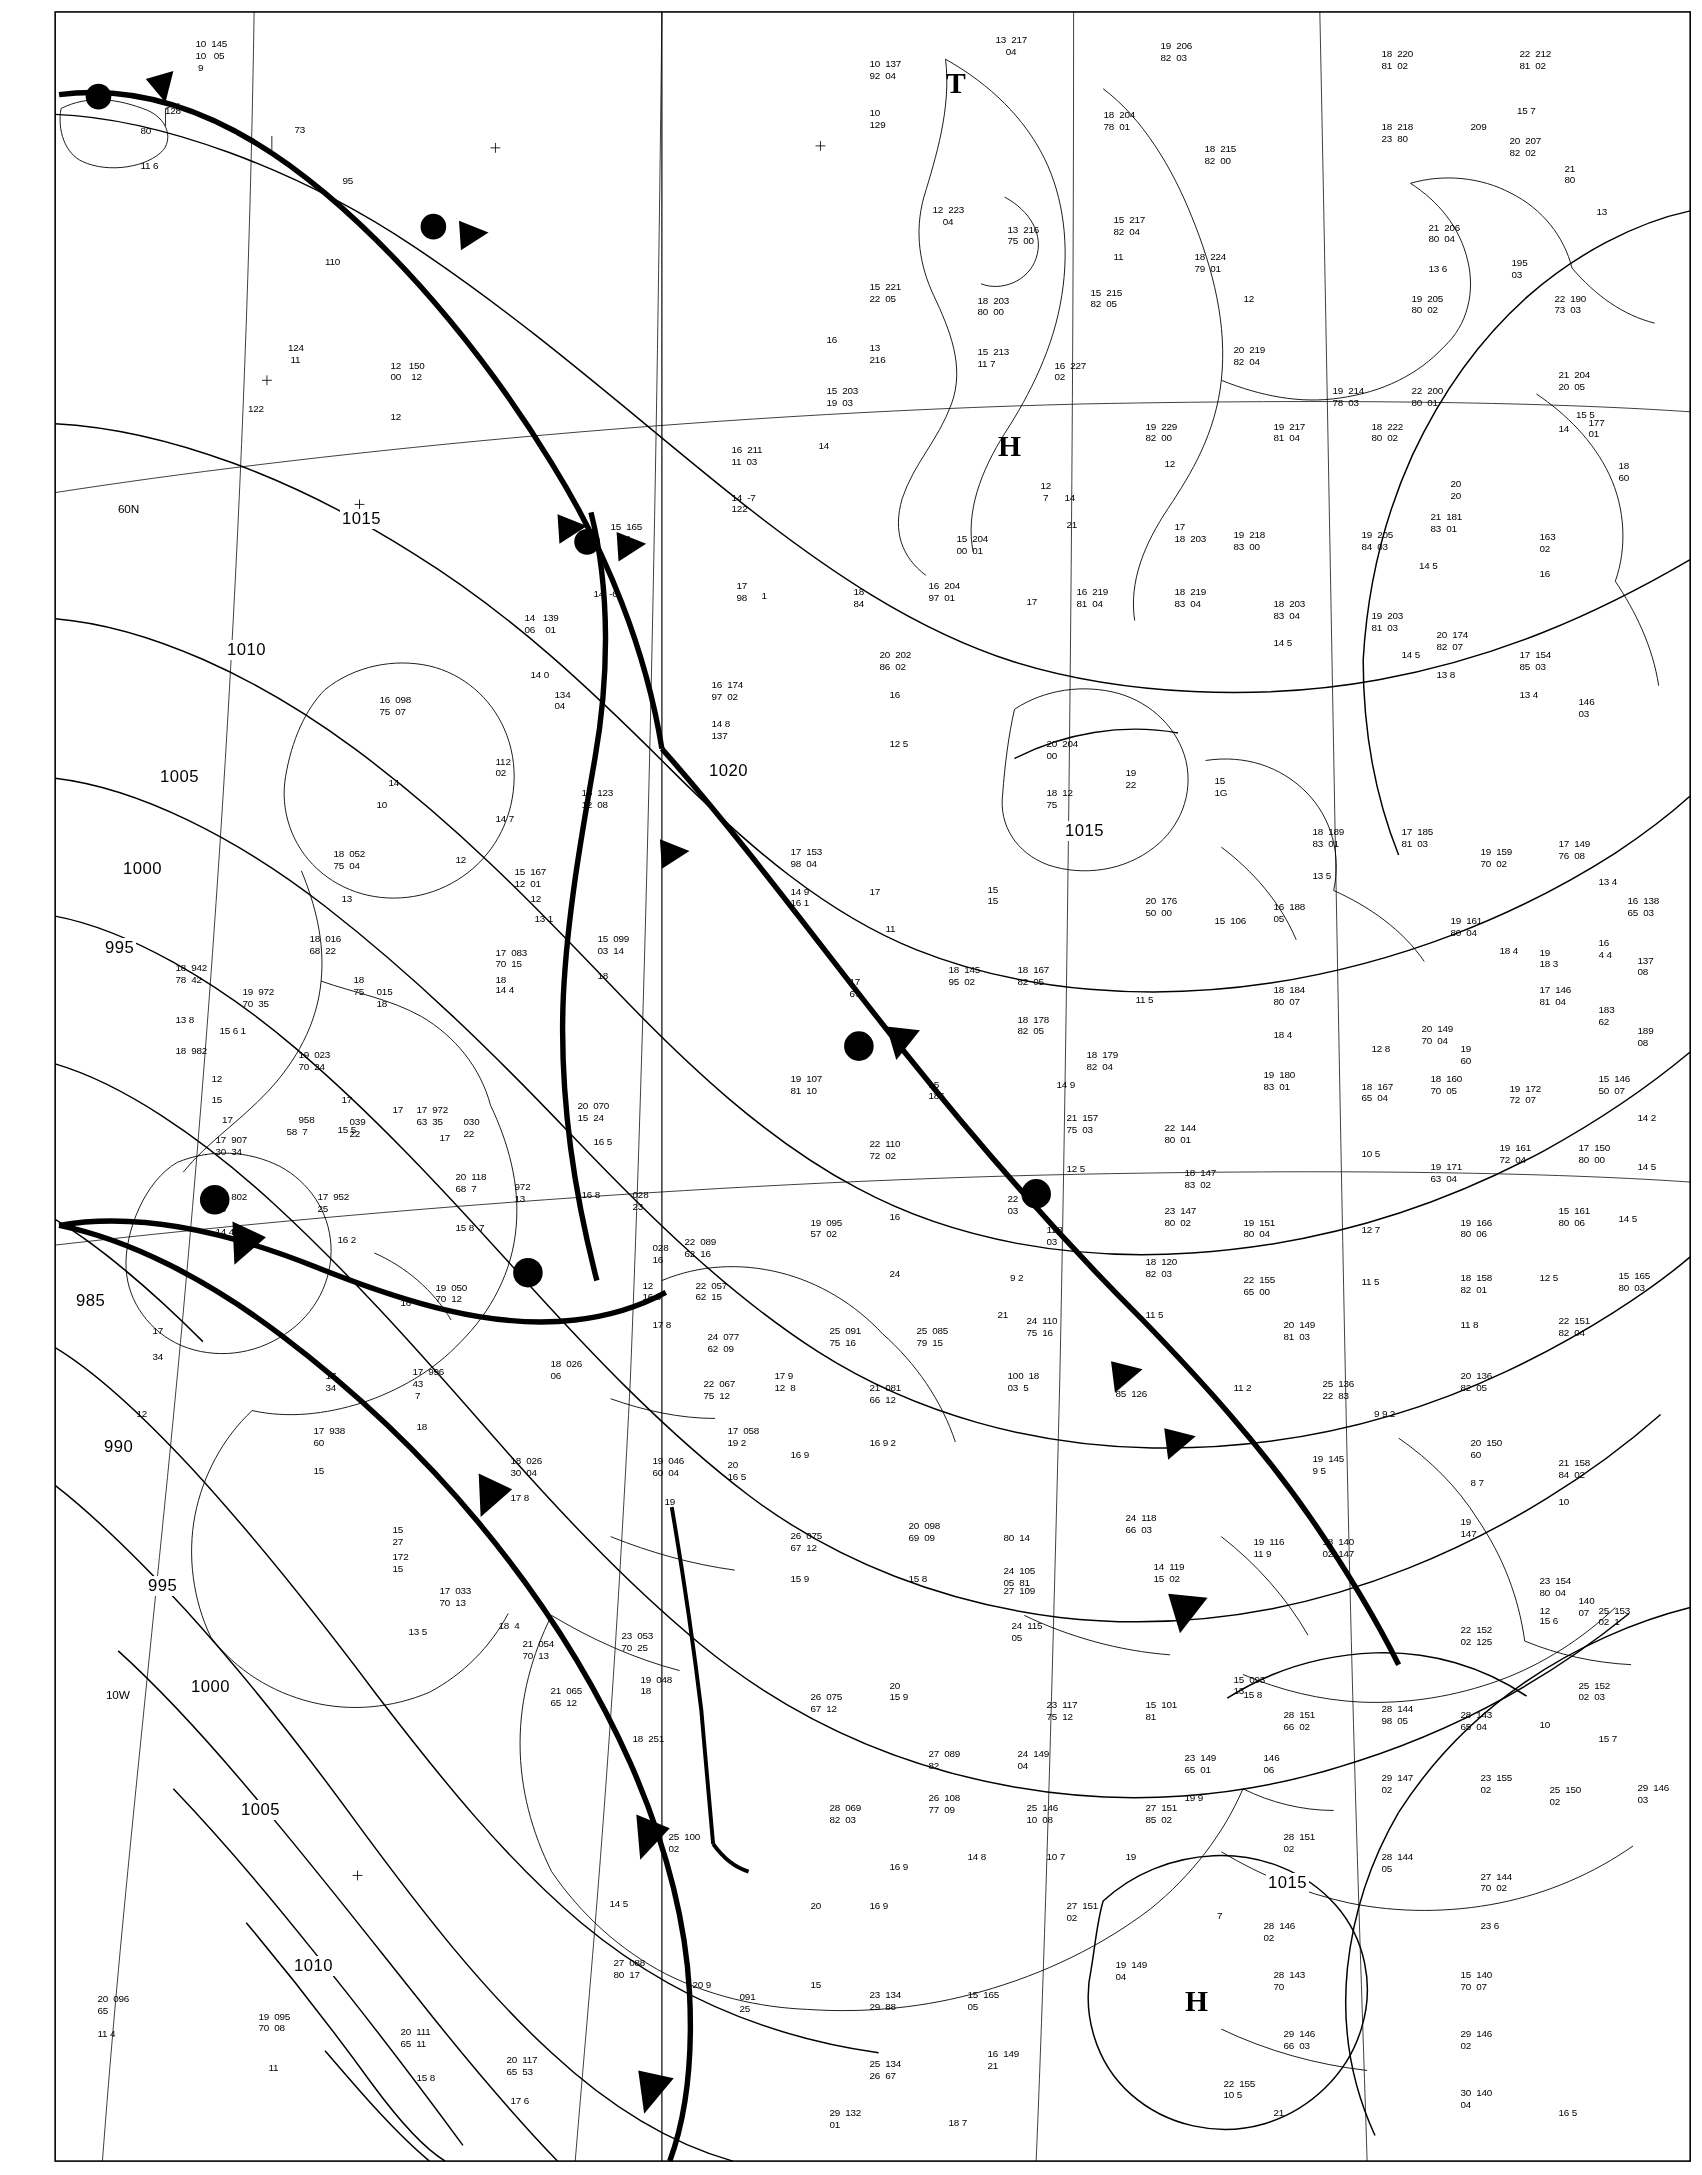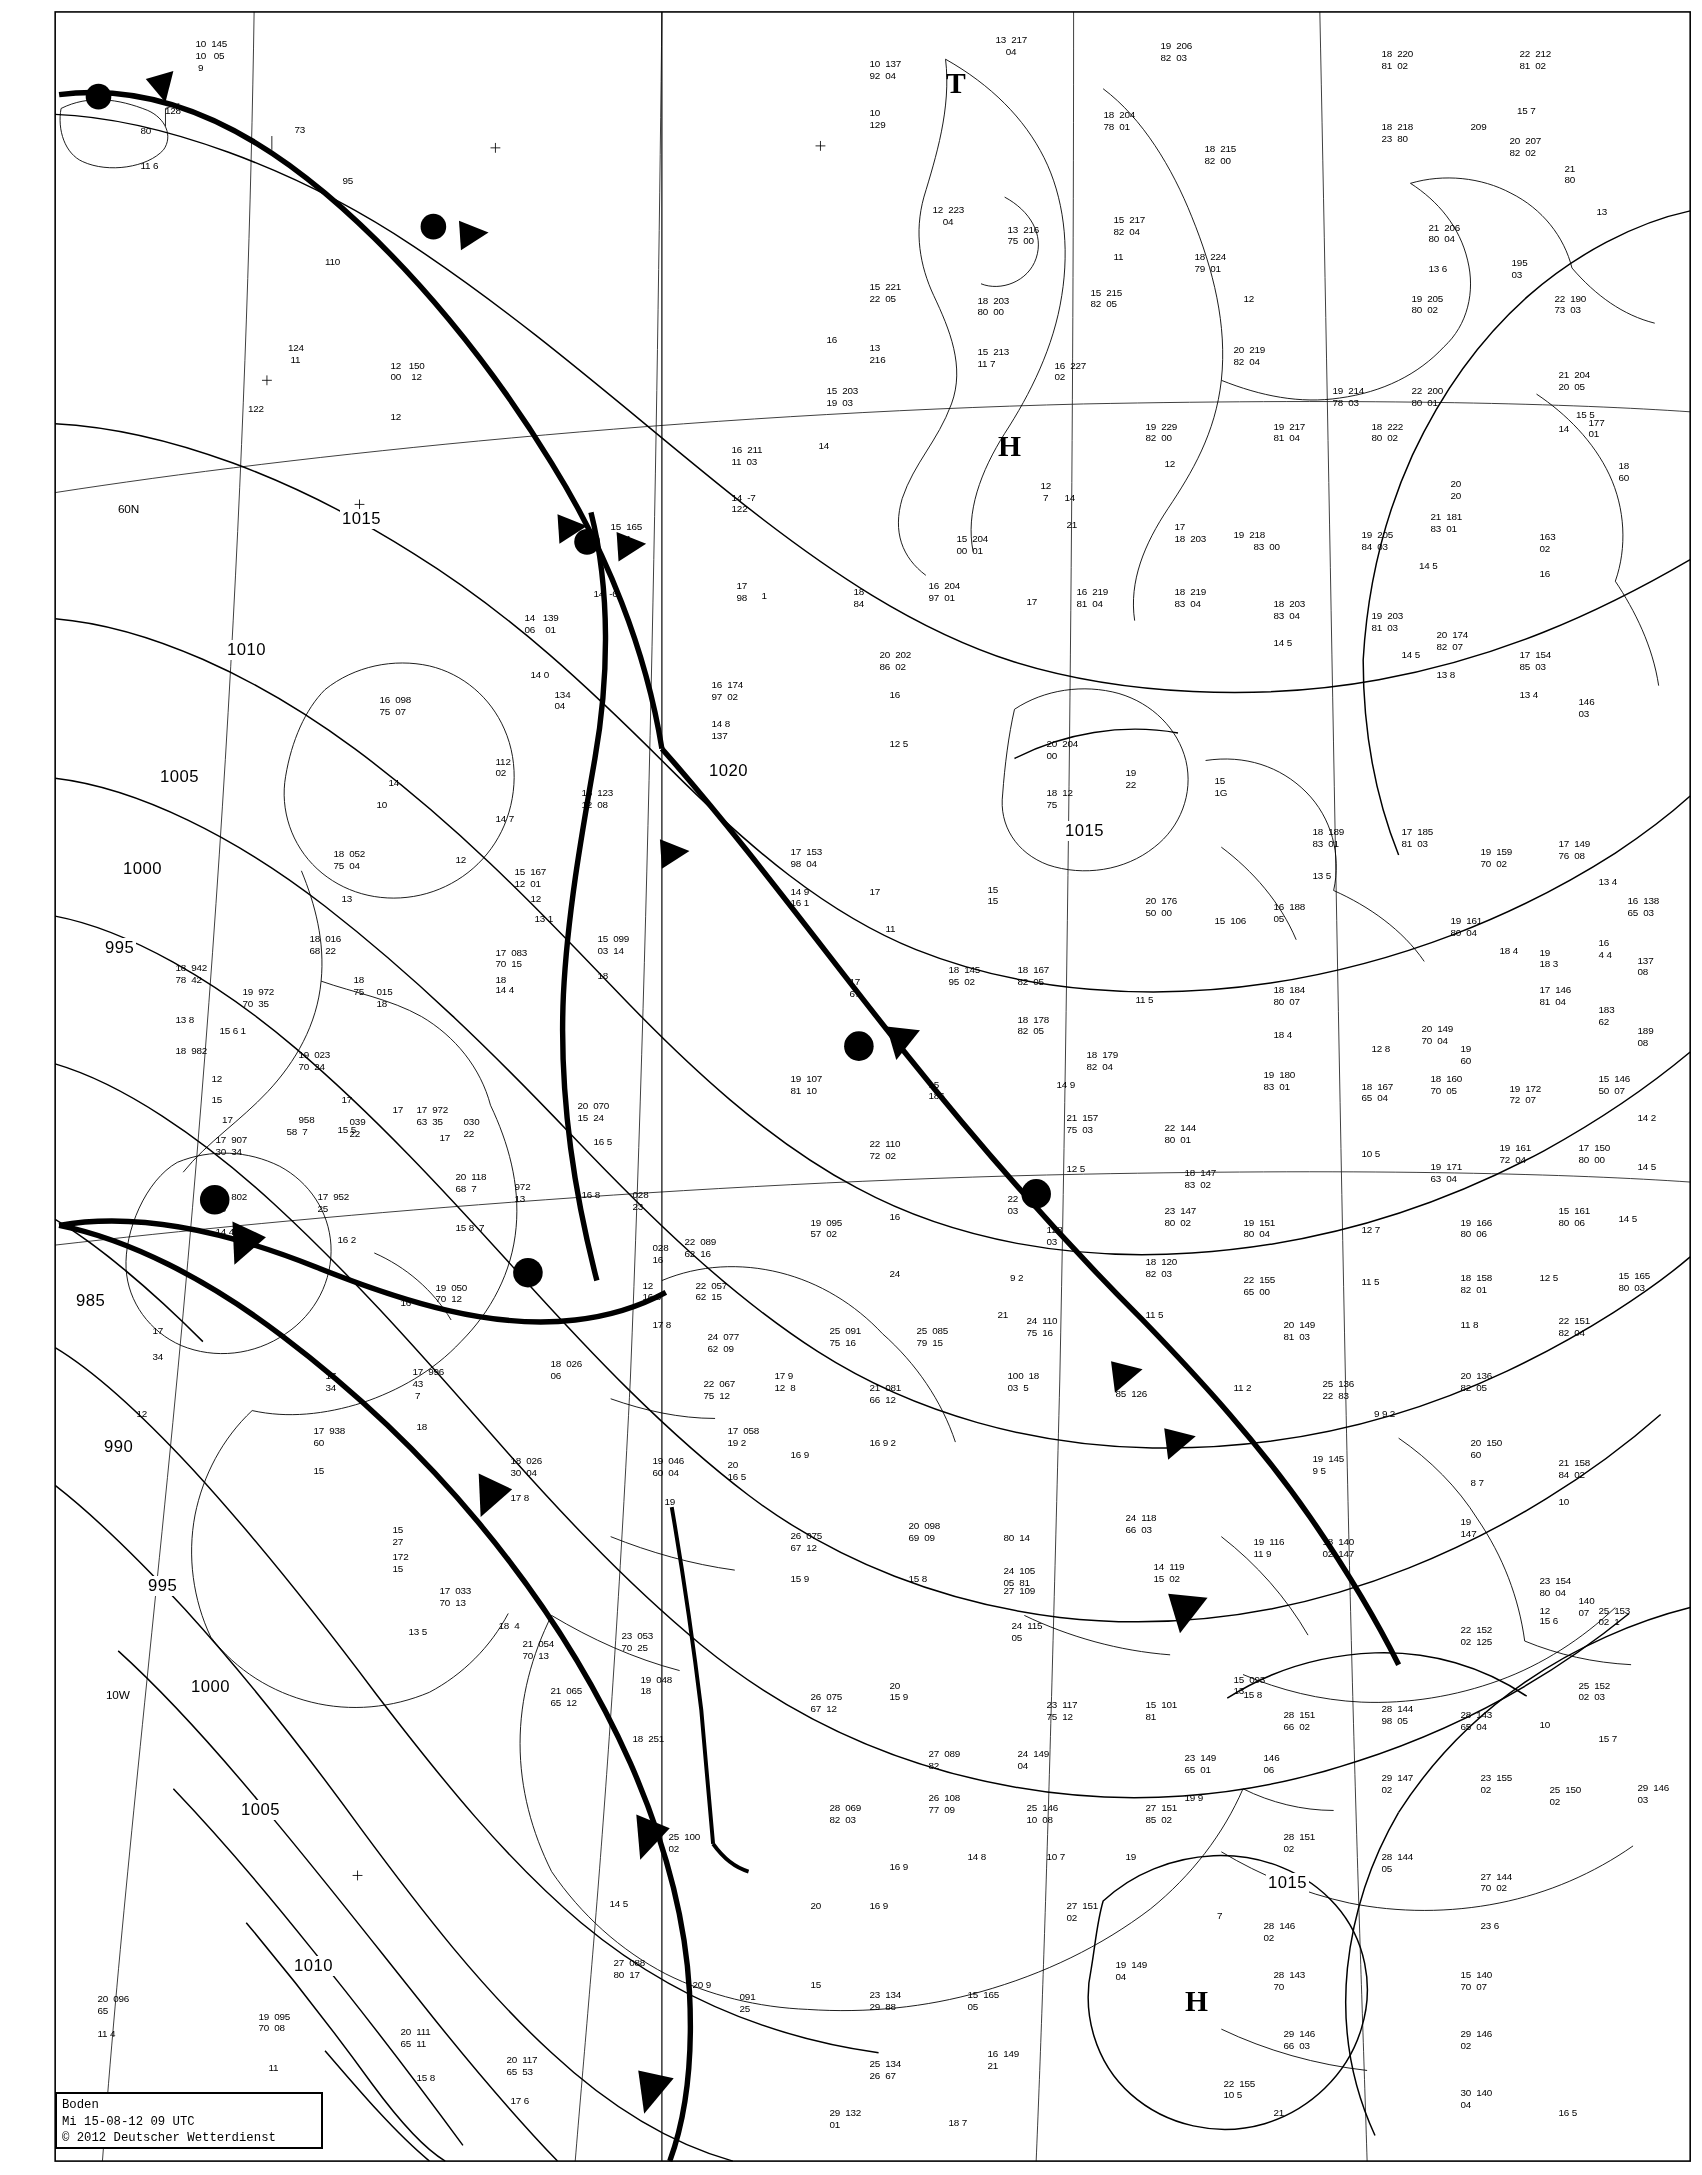--- a/index.html
+++ b/index.html
@@ -521,21 +521,21 @@
       <div class="station" style="left: 729px; top: 504px;"> 122</div>
       <div class="station" style="left: 1038px; top: 481px;"> 12</div>
       <div class="station" style="left: 1038px; top: 493px;">  7</div>
       <div class="station" style="left: 1062px; top: 493px;"> 14</div>
       <div class="station" style="left: 954px; top: 534px;"> 15  204</div>
       <div class="station" style="left: 954px; top: 546px;"> 00  01</div>
       <div class="station" style="left: 1064px; top: 520px;"> 21</div>
       <div class="station" style="left: 1172px; top: 522px;"> 17</div>
       <div class="station" style="left: 1172px; top: 534px;"> 18  203</div>
       <div class="station" style="left: 1231px; top: 530px;"> 19  218</div>
-      <div class="station" style="left: 1231px; top: 542px; margin-left: 20px;"> 83  00</div>
+      <div class="station" style="left: 1231px; top: 542px;"> 83  00</div>
       <div class="station" style="left: 1359px; top: 530px;"> 19  205</div>
       <div class="station" style="left: 1359px; top: 542px;"> 84  03</div>
       <div class="station" style="left: 1428px; top: 512px;"> 21  181</div>
       <div class="station" style="left: 1428px; top: 524px;"> 83  01</div>
       <div class="station" style="left: 1419px; top: 561px;">14 5</div>
       <div class="station" style="left: 1537px; top: 532px;"> 163</div>
       <div class="station" style="left: 1537px; top: 544px;"> 02</div>
       <div class="station" style="left: 1537px; top: 569px;"> 16</div>
       <div class="station" style="left: 734px; top: 581px;"> 17</div>
       <div class="station" style="left: 734px; top: 593px;"> 98</div>
@@ -847,20 +847,15 @@
       <div class="iso-label" style="left: 707px; top: 761px;">1020</div>
       <div class="iso-label" style="left: 1063px; top: 821px;">1015</div>
       <div class="iso-label" style="left: 1266px; top: 1873px;">1015</div>
       <div class="center-label" style="left: 946px; top: 67px;">T</div>
       <div class="center-label" style="left: 998px; top: 430px;">H</div>
       <div class="center-label" style="left: 1185px; top: 1985px;">H</div>
       <div class="station" style="left: 118px; top: 505px; font-size: 11.8px;">60N</div>
       <div class="station" style="left: 106px; top: 1691px; font-size: 11.8px;">10W</div>
     </div>
 
-  <div id="legend-box">
-    <div>Boden</div>
-    <div>Mi 15-08-12 09 UTC</div>
-    <div>© 2012 Deutscher Wetterdienst</div>
-  </div>
 
 </div>
 
 
 </body></html>

